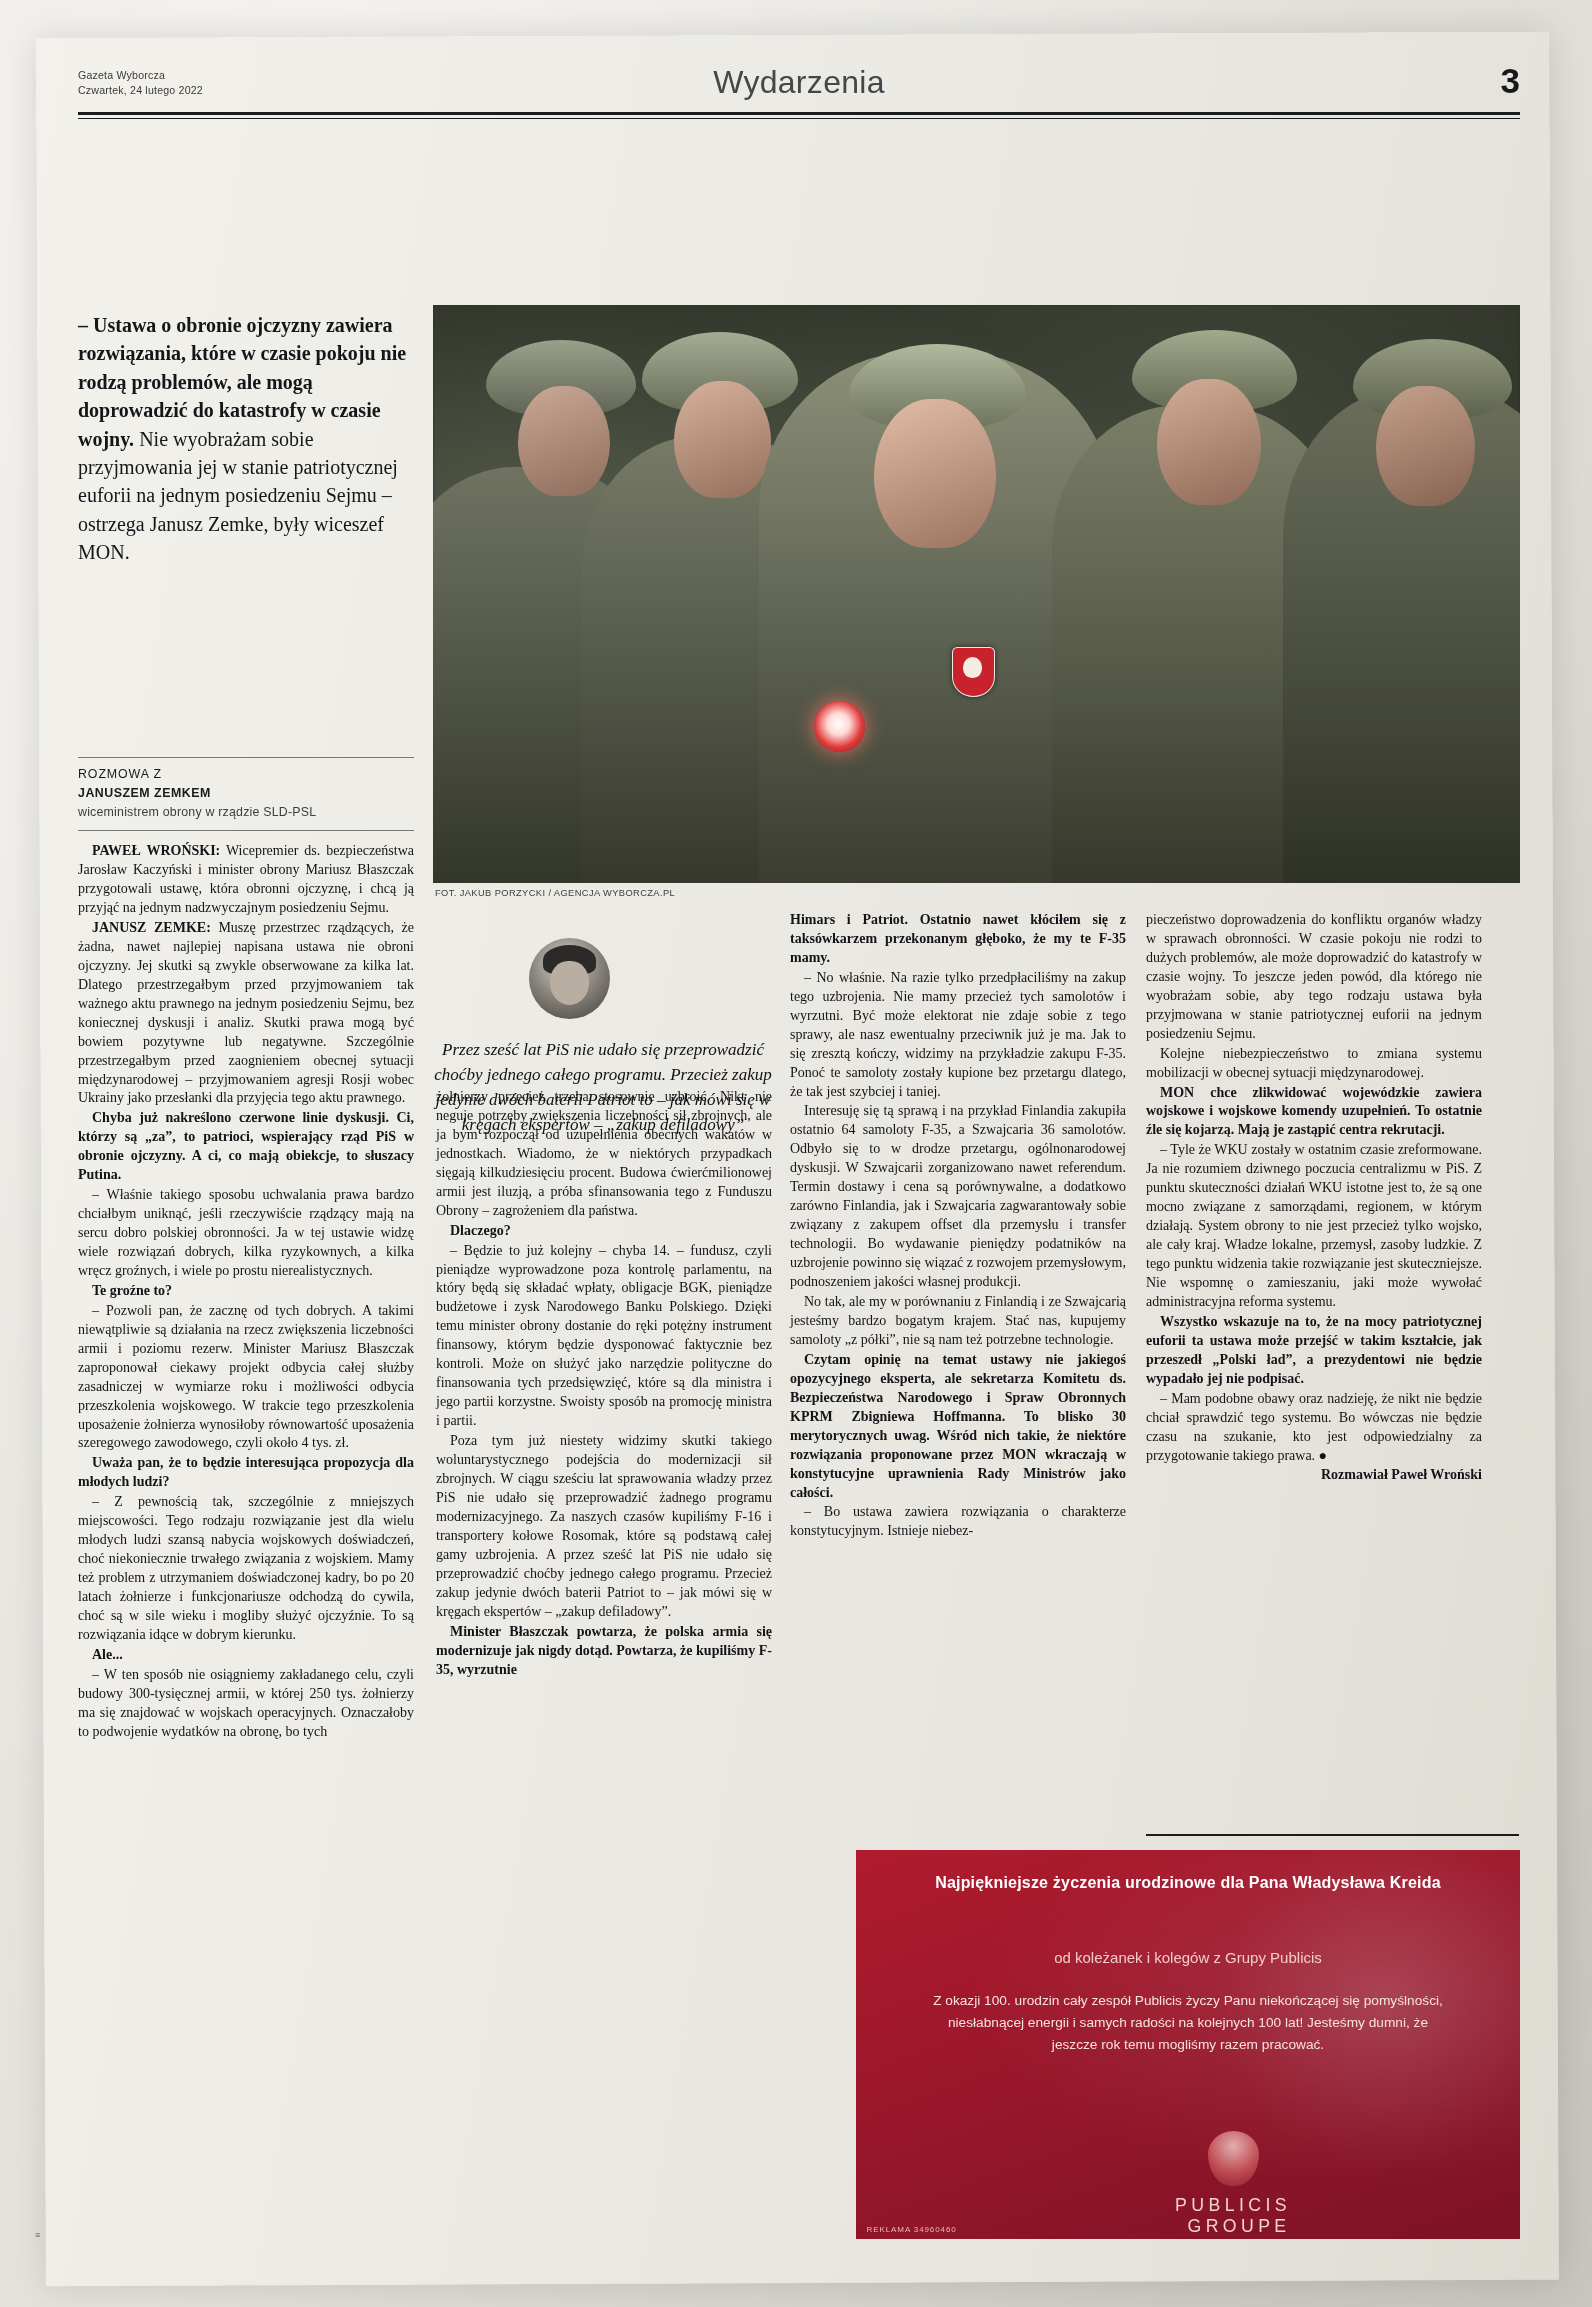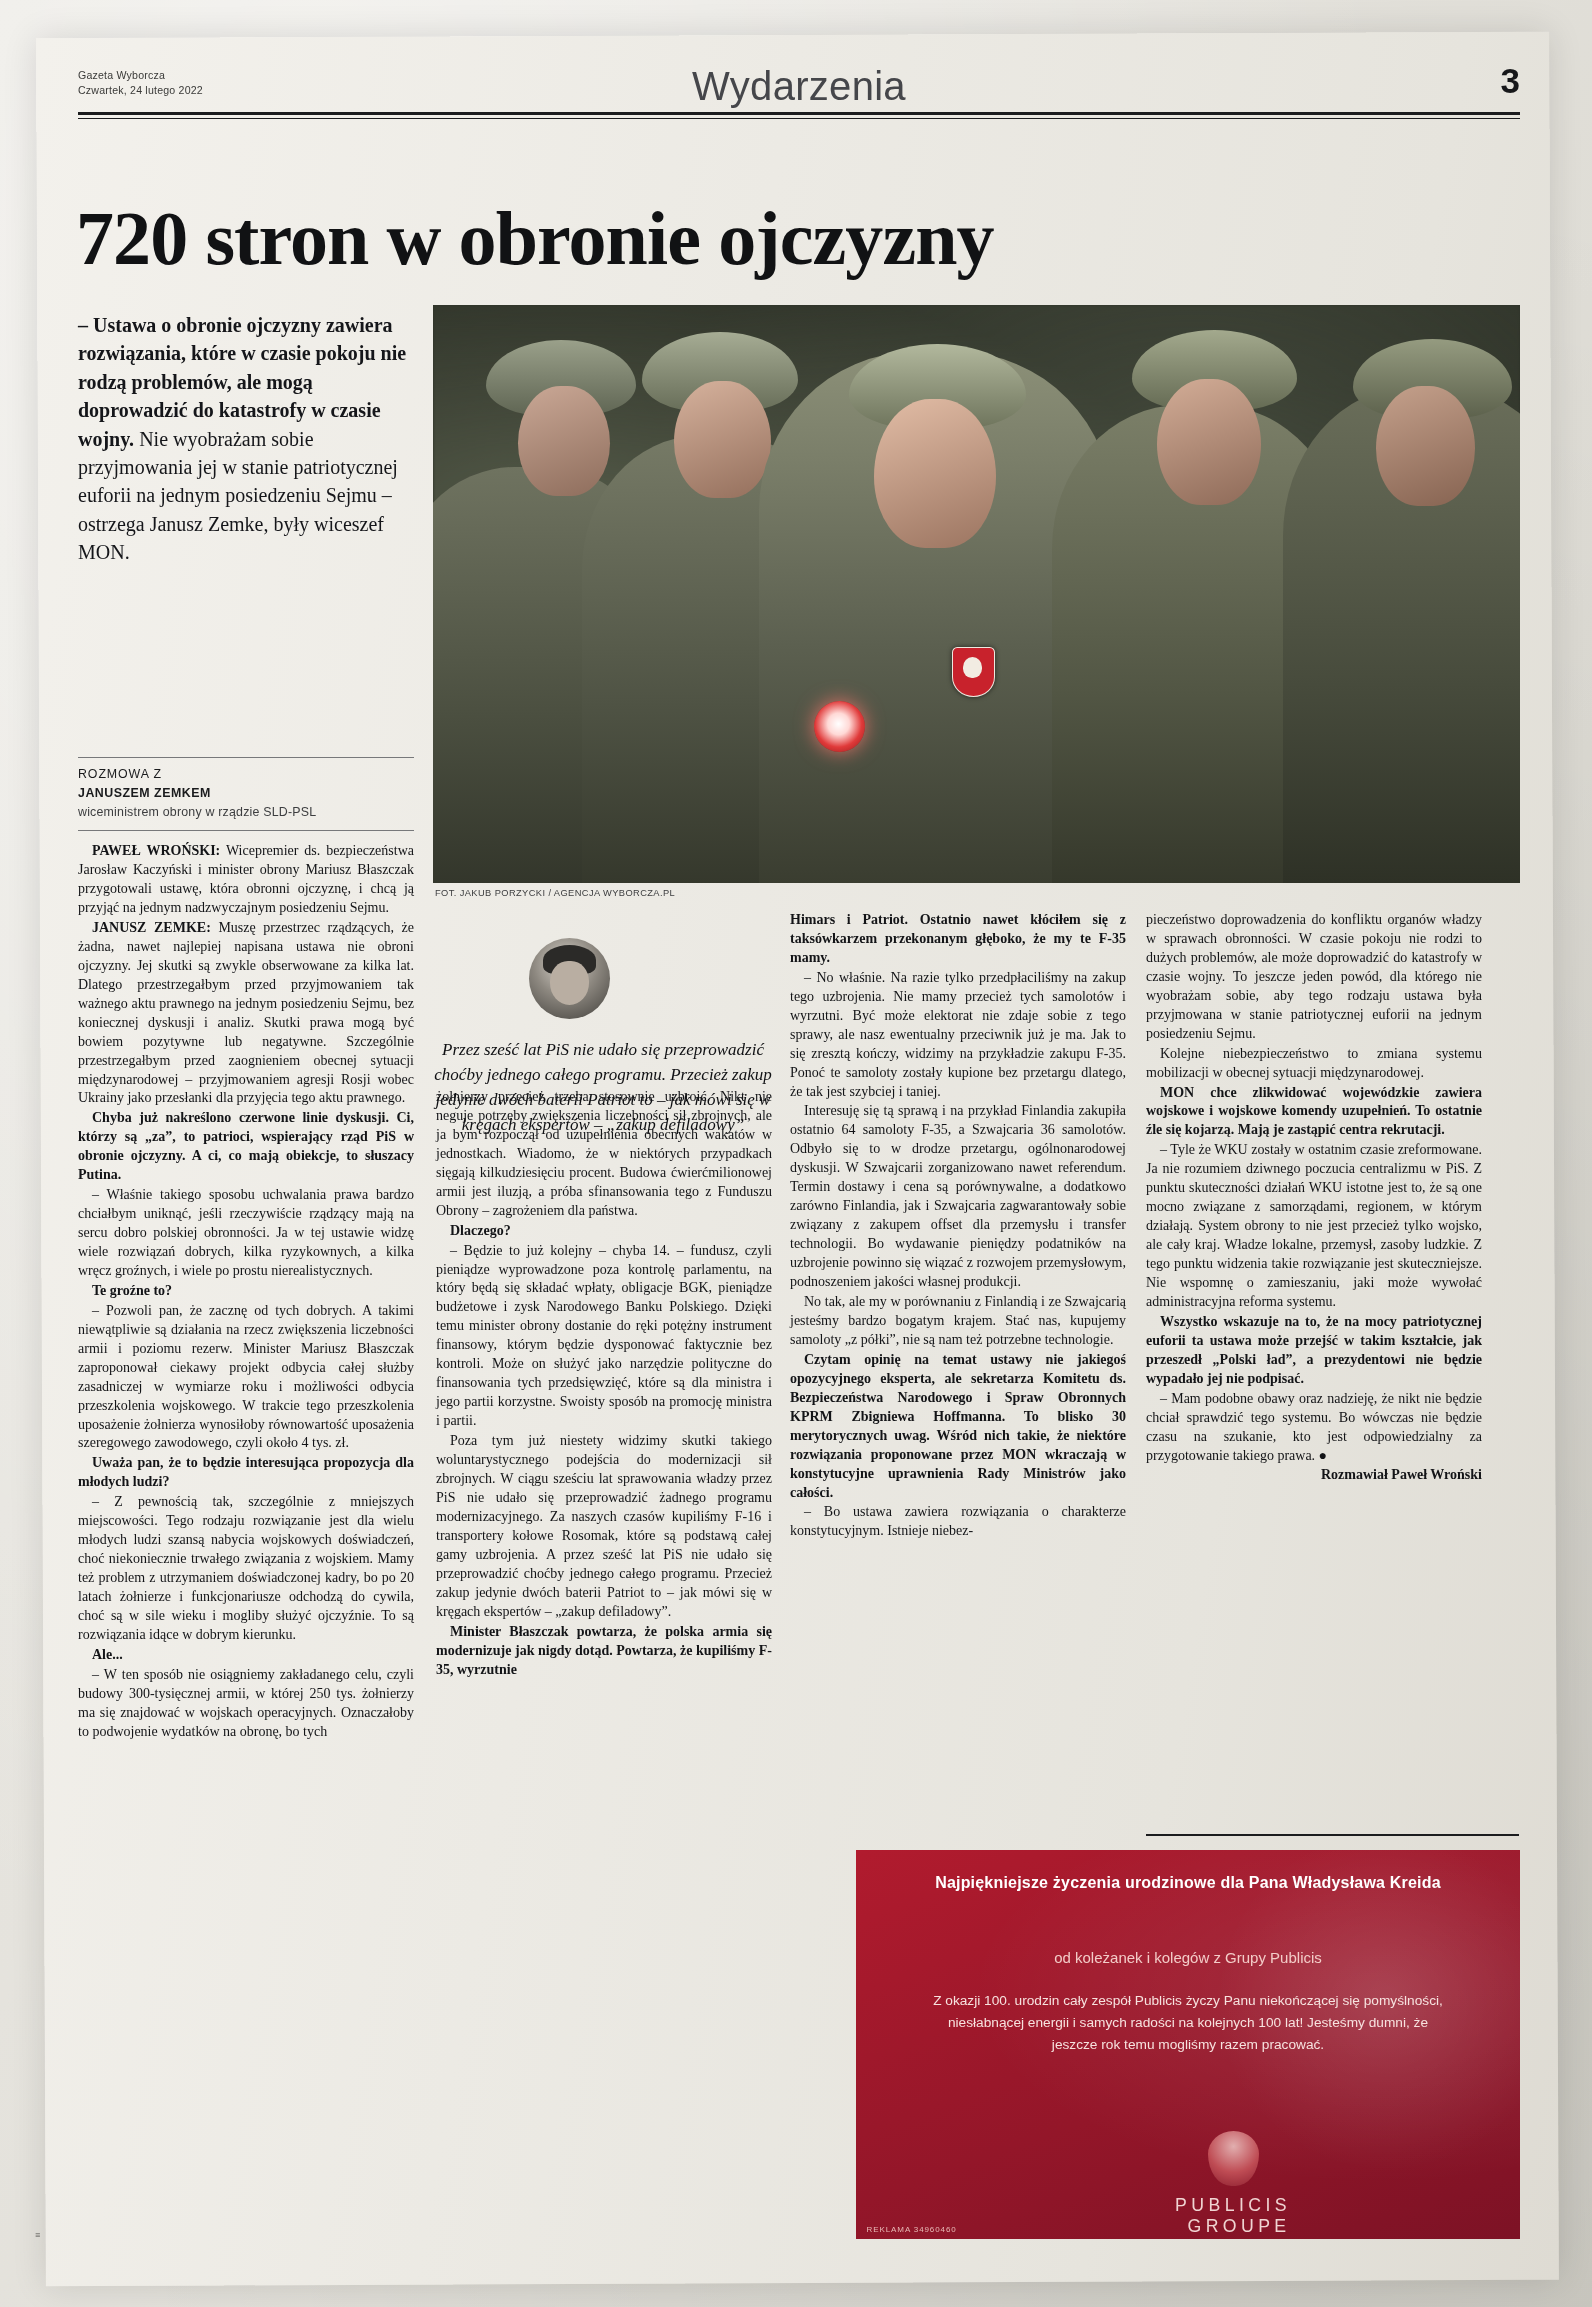--- a/index.html
+++ b/index.html
@@ -20,21 +20,21 @@
     position:absolute;left:41px;top:35px;width:1513px;height:2248px;
     background:linear-gradient(100deg,#f3f1ec 0%,#eceae4 40%,#e6e4dd 75%,#dedbd3 100%);
     box-shadow:0 0 35px rgba(0,0,0,0.12);
     transform:rotate(-0.25deg);
   }
   .content{position:absolute;left:0;top:0;width:1593px;height:2307px;}
 
   
   .masthead{position:absolute;left:78px;top:64px;width:1442px;}
   .mh-left{position:absolute;left:0;top:3.5px;font-size:10.6px;line-height:1.5;color:#3a3a38;font-family:"Liberation Sans",sans-serif;letter-spacing:0.2px;}
-  .mh-title{position:absolute;left:0;top:0;width:1442px;text-align:center;font-size:40px;color:#45464a;font-family:"Liberation Sans",sans-serif;font-weight:400;letter-spacing:0.3px;}
+  .mh-title{position:absolute;left:0;top:0;width:1442px;text-align:center;font-size:32px;color:#45464a;font-family:"Liberation Sans",sans-serif;font-weight:400;letter-spacing:0.3px;}
   .mh-page{position:absolute;right:0;top:-3.5px;font-size:35px;font-weight:bold;color:#17181a;font-family:"Liberation Sans",sans-serif;}
   .rule-top{position:absolute;left:78px;top:112px;width:1442px;height:2.7px;background:#1b1c1e;}
   .rule-top2{position:absolute;left:78px;top:118px;width:1442px;height:0.9px;background:#1b1c1e;}
 
   
   .headline{
     position:absolute;left:76px;top:149px;width:1451px;
     font-size:76px;line-height:1.0;font-weight:bold;color:#111214;
     letter-spacing:-0.9px;font-family:"Liberation Serif",serif;
   }
@@ -155,21 +155,20 @@
       <div class="mh-left">
         <div>Gazeta Wyborcza</div>
         <div>Czwartek, 24 lutego 2022</div>
       </div>
       <div class="mh-title">Wydarzenia</div>
       <div class="mh-page">3</div>
     </div>
     <div class="rule-top"></div>
     <div class="rule-top2"></div>
 
-    <h1 class="headline">720 stron w obronie ojczyzny</h1>
 
     <div class="lead">
       <b>– Ustawa o obronie ojczyzny zawiera rozwiązania, które w czasie pokoju nie rodzą problemów, ale mogą doprowadzić do katastrofy w czasie wojny.</b><span class="reg"> Nie wyobrażam sobie przyjmowania jej w stanie patriotycznej euforii na jednym posiedzeniu Sejmu – ostrzega Janusz Zemke, były wiceszef MON.</span>
     </div>
 
     <div class="rule-rozmowa"></div>
     <div class="rozmowa">
       <div class="r1">ROZMOWA Z</div>
       <div class="r2">JANUSZEM ZEMKEM</div>
       <div class="r3">wiceministrem obrony w rządzie SLD-PSL</div>

